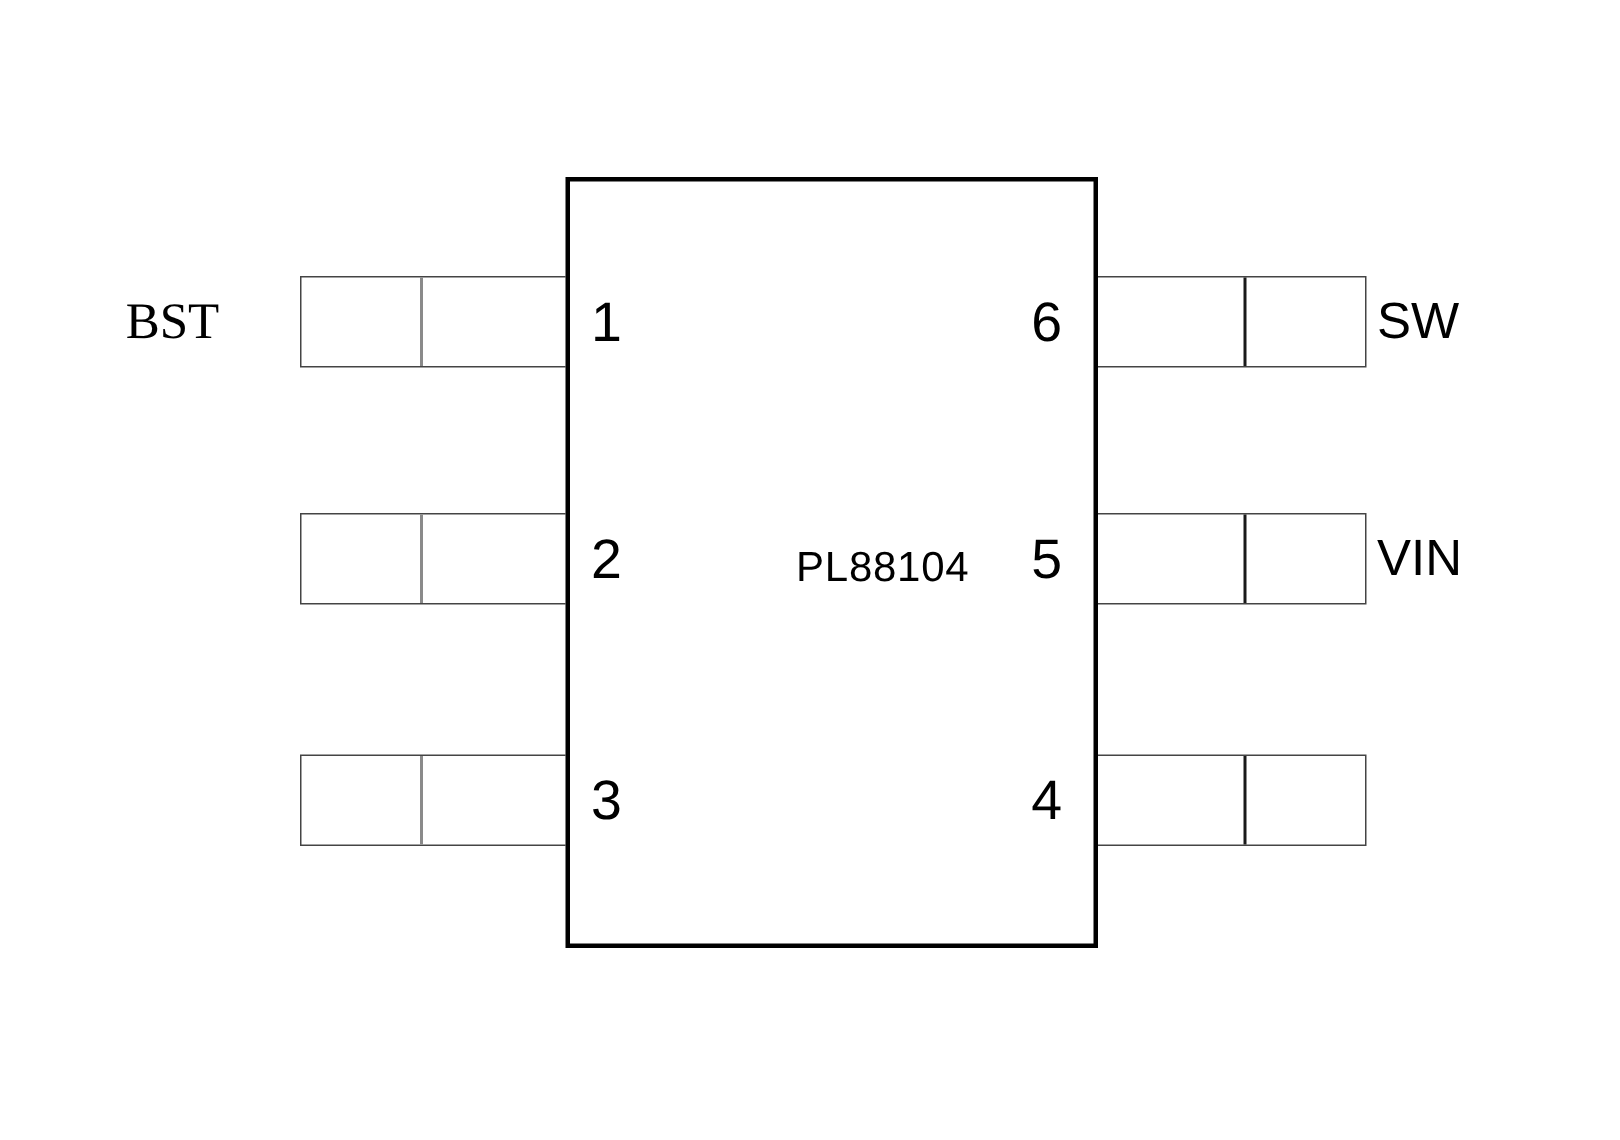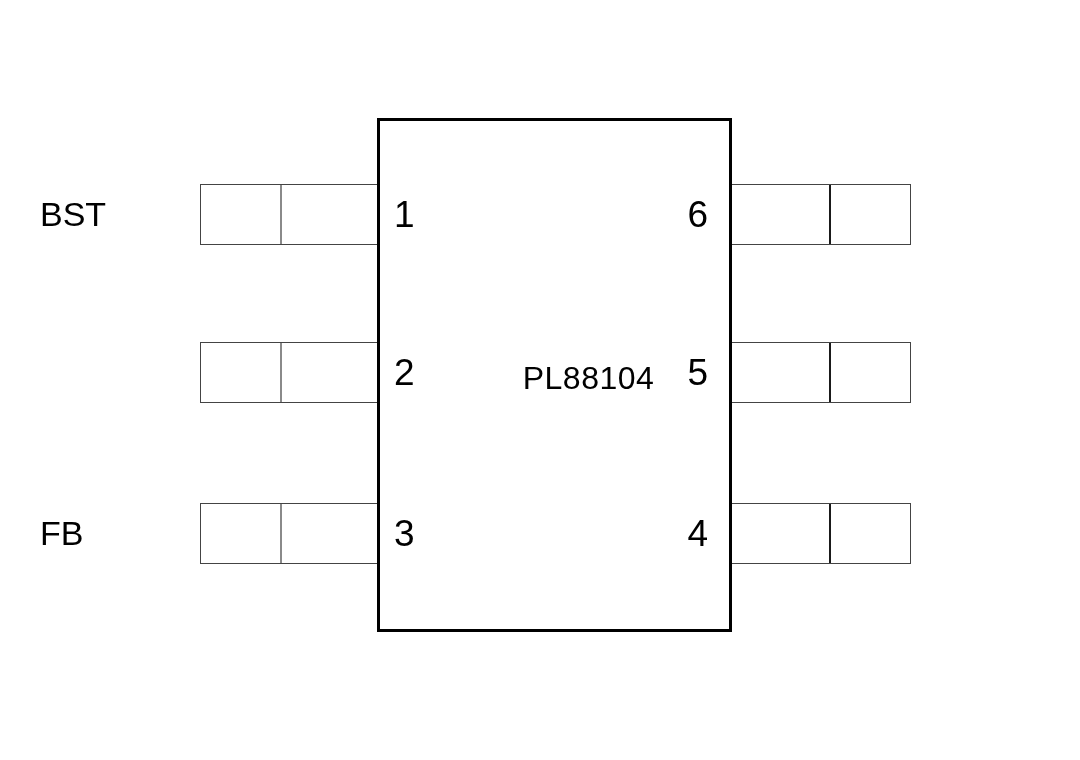--- a/index.html
+++ b/index.html
@@ -21,21 +21,21 @@
     border: 3px solid #000000;
     box-sizing: border-box;
     background: #ffffff;
     z-index: 2;
   }
   .chip-title {
     position: absolute;
     left: 377px; top: 358px;
     width: 423px;
     text-align: center;
-    font-size: 32px;
+    font-size: 28px;
     line-height: 40px;
     z-index: 3;
     letter-spacing: 0.5px;
   }
 
   
   .pin { position: absolute; left: 0; width: 1080px; height: 61px; }
   .r1 { top: 184px; }
   .r2 { top: 342px; }
   .r3 { top: 503px; }
@@ -47,21 +47,21 @@
   .box {
     position: absolute; top: 0;
     height: 61px;
     border: 1.5px solid #444444;
     box-sizing: border-box;
     background: #ffffff;
     z-index: 1;
   }
   .box .div { position: absolute; top: 0; bottom: 0; width: 1.5px; }
 
-  .pin.left  .lbl { left: 40px;  width: 150px; text-align: left; }
+  .pin.left  .lbl { left: 40px;  width: 150px; text-align: center; font-family: Liberation Serif, serif; }
   .pin.left  .box { left: 200px; width: 179px; }
   .pin.left  .box .div { left: 79px; background: #8a8a8a; }
   .pin.left  .num { left: 394px; width: 60px; text-align: left; }
 
   .pin.right .lbl { left: 918px; width: 150px; text-align: left; }
   .pin.right .box { left: 731px; width: 180px; }
   .pin.right .box .div { left: 97px; background: #1a1a1a; }
   .pin.right .num { left: 608px; width: 100px; text-align: right; }
 </style>
 </head>
@@ -81,39 +81,40 @@
   </div>
 
   <div class="pin left r2">
     <span class="box">
         <span class="div"></span>
       </span>
     <span class="num">2</span>
   </div>
 
   <div class="pin left r3">
-    <span class="lbl">FB</span>
     <span class="box">
         <span class="div"></span>
       </span>
     <span class="num">3</span>
   </div>
 
   <div class="pin right r1">
     <span class="num">6</span>
     <span class="box">
         <span class="div"></span>
       </span>
+    <span class="lbl">SW</span>
   </div>
 
   <div class="pin right r2">
     <span class="num">5</span>
     <span class="box">
         <span class="div"></span>
       </span>
+    <span class="lbl">VIN</span>
   </div>
 
   <div class="pin right r3">
     <span class="num">4</span>
     <span class="box">
         <span class="div"></span>
       </span>
   </div>
 
 </div>

